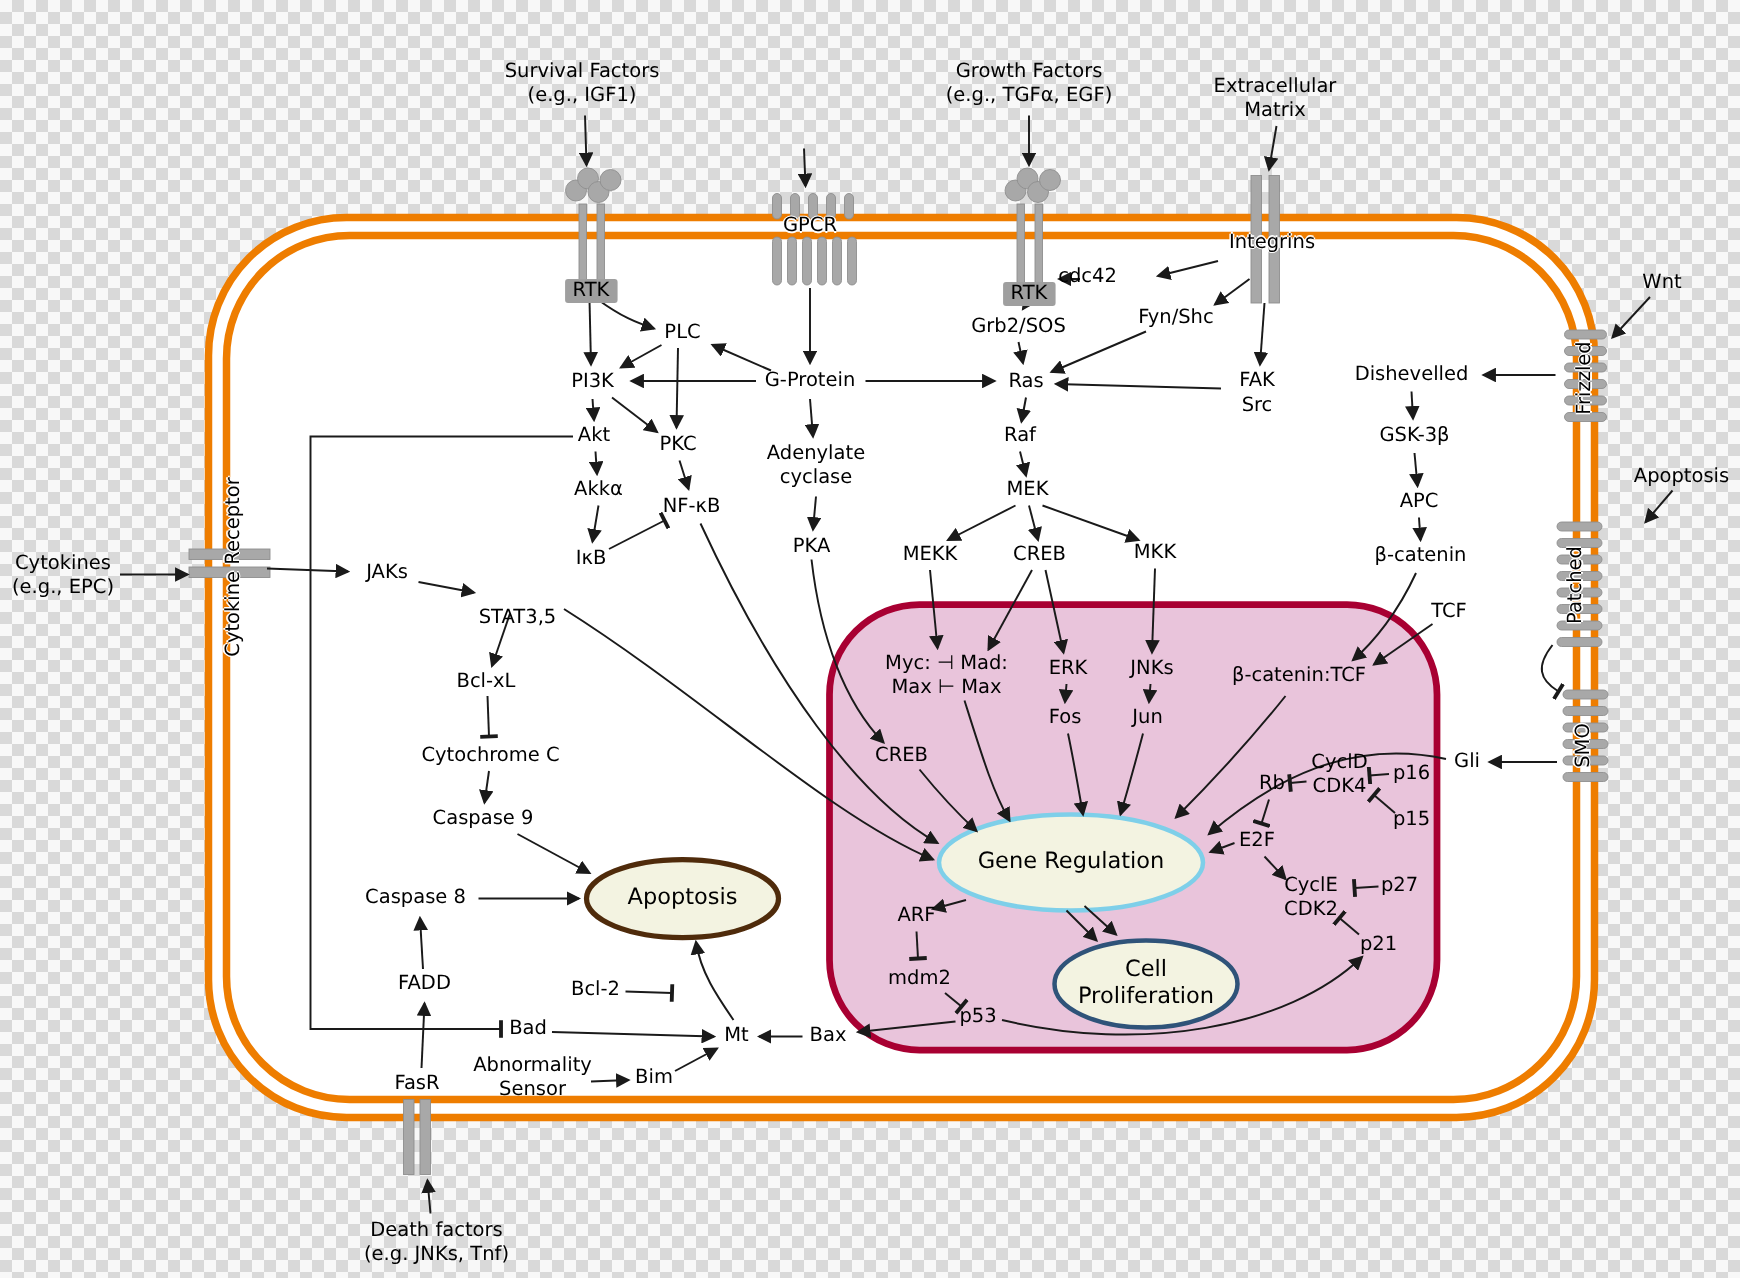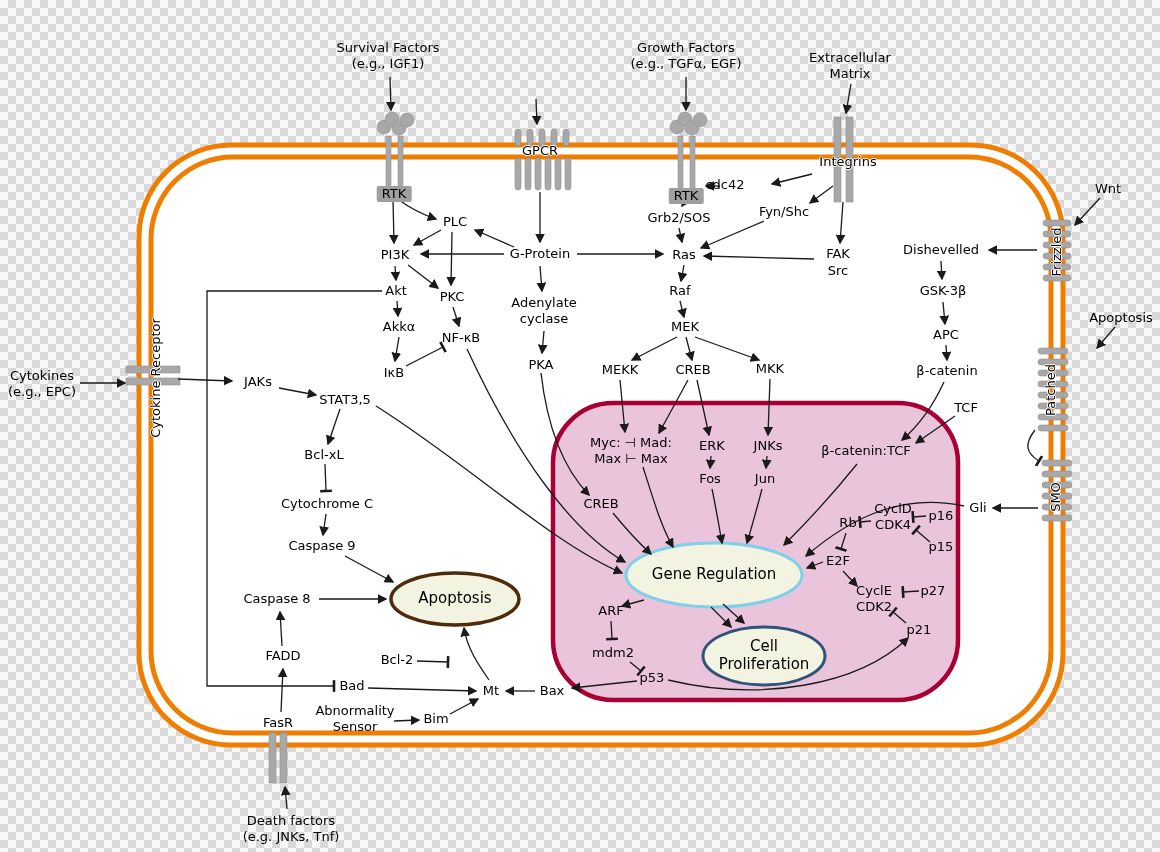--- a/index.html
+++ b/index.html
@@ -258,21 +258,21 @@
   <div class="lbl" style="left:461px;top:338px">NF-κB</div>
   <div class="lbl" style="left:685px;top:327px">MEK</div>
   <div class="lbl" style="left:946px;top:335px">APC</div>
   <div class="lbl" style="left:394px;top:373px">IκB</div>
   <div class="lbl" style="left:541px;top:365px">PKA</div>
   <div class="lbl" style="left:620px;top:370px">MEKK</div>
   <div class="lbl" style="left:693px;top:370px">CREB</div>
   <div class="lbl" style="left:770px;top:369px">MKK</div>
   <div class="lbl" style="left:947px;top:371px">β-catenin</div>
   <div class="lbl" style="left:258px;top:382px">JAKs</div>
-  <div class="lbl" style="left:345px;top:400px">STAT3,5</div>
+  <div class="lbl" style="left:345px;top:412px">STAT3,5</div>
   <div class="lbl" style="left:966px;top:408px">TCF</div>
   <div class="lbl" style="left:324px;top:455px">Bcl-xL</div>
   <div class="lbl" style="left:327px;top:504px">Cytochrome C</div>
   <div class="lbl" style="left:322px;top:546px">Caspase 9</div>
   <div class="lbl" style="left:277px;top:599px">Caspase 8</div>
   <div class="lbl" style="left:283px;top:656px">FADD</div>
   <div class="lbl" style="left:397px;top:660px">Bcl-2</div>
   <div class="lbl" style="left:352px;top:686px">Bad</div>
   <div class="lbl" style="left:355px;top:719px">Abnormality
 Sensor</div>

